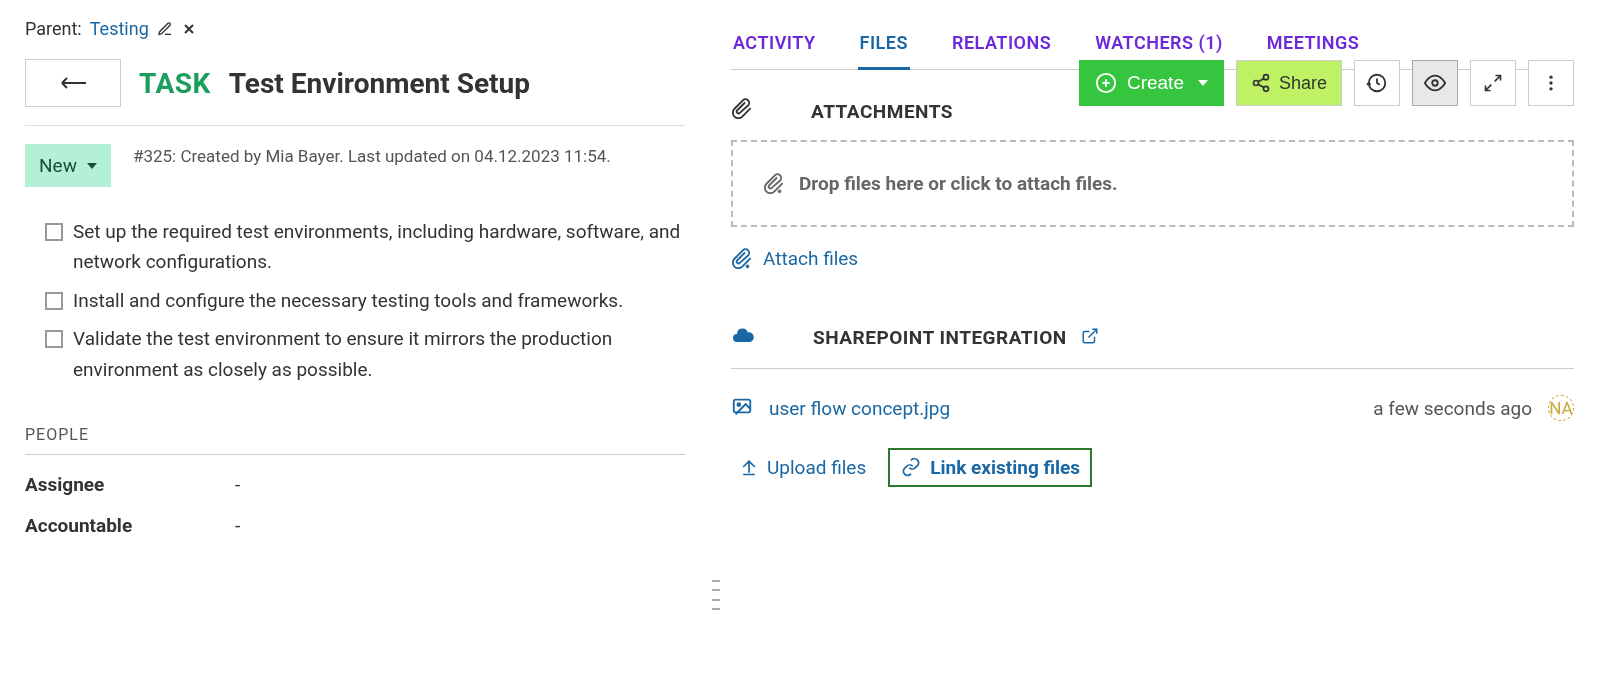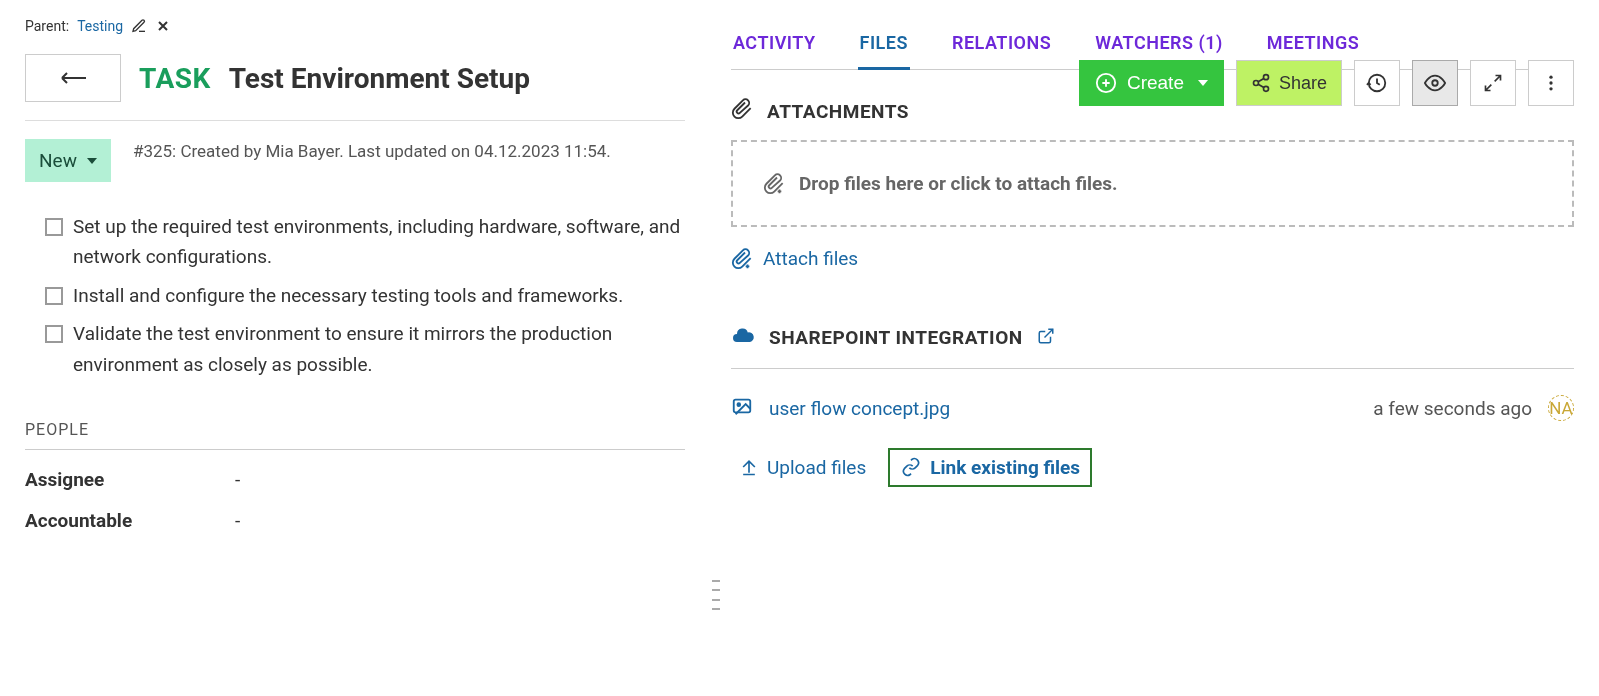--- a/index.html
+++ b/index.html
@@ -2,21 +2,21 @@
 <html><head>
 <meta charset="utf-8">
 <style>
 * { box-sizing: border-box; margin: 0; padding: 0; }
 body { font-family: -apple-system, BlinkMacSystemFont, "Segoe UI", Roboto, sans-serif; font-size: 16px; color: #333; background: #fff; }
 .container { display: flex; width: 1599px; }
 .left-panel { width: 710px; padding: 18px 25px; }
 .right-panel { flex: 1; padding: 18px 25px 0 20px; border-left: 1px solid transparent; }
 
 
-.parent-row { display: flex; align-items: center; gap: 8px; font-size: 14px; margin-bottom: 20px; }
+.parent-row { display: flex; align-items: center; gap: 8px; font-size: 18px; margin-bottom: 20px; }
 .parent-link { color: #1a67a3; text-decoration: none; }
 .edit-icon, .close-icon { cursor: pointer; display: inline-flex; align-items: center; color: #333; }
 
 
 .title-row { display: flex; align-items: center; gap: 18px; margin-bottom: 18px; }
 .back-btn { width: 96px; height: 48px; border: 1px solid #ccc; background: #fff; display: flex; align-items: center; justify-content: center; cursor: pointer; font-size: 24px; }
 .task-label { font-weight: 700; font-size: 28px; color: #1a9e5c; letter-spacing: 0.5px; }
 .task-title { font-weight: 700; font-size: 28px; color: #333; }
 
 
@@ -50,21 +50,21 @@
 .people-label { width: 210px; font-weight: 700; }
 .people-value { color: #333; }
 
 
 .tabs { display: flex; gap: 40px; border-bottom: 1px solid #ccc; margin-bottom: 28px; }
 .tab { padding: 14px 2px; font-size: 18px; font-weight: 600; color: #6d28d9; cursor: pointer; letter-spacing: 0.5px; }
 .tab.active { color: #1a67a3; border-bottom: 3px solid #1a67a3; margin-bottom: -1px; }
 
 
 .sect-head { display: flex; align-items: center; gap: 14px; margin-bottom: 16px; }
-.sect-head-title { font-size: 19px; font-weight: 700; letter-spacing: 0.5px; color: #333; }
+.sect-head-title { font-size: 19px; font-weight: 700; letter-spacing: 0.5px; color: #333; margin-left: 44px; }
 .dropzone { border: 2px dashed #bbb; padding: 30px; text-align: center; color: #666; font-size: 19px; margin-bottom: 20px; cursor: pointer; display: flex; align-items: center; justify-content: flex-start; gap: 14px; font-weight: bold; }
 .link-action { display: inline-flex; align-items: center; gap: 10px; color: #1a67a3; font-size: 19px; cursor: pointer; }
 .link-action svg { color: #1a67a3; }
 
 
 .sharepoint-sect { margin-top: 50px; }
 .file-row { display: flex; align-items: center; gap: 16px; padding: 8px 0; font-size: 19px; }
 .file-row .file-name { color: #1a67a3; cursor: pointer; flex: 1; }
 .file-row .file-time { color: #555; }
 .avatar-badge { width: 26px; height: 26px; border: 1px dashed #c9a735; border-radius: 50%; display: flex; align-items: center; justify-content: center; font-size: 17px; color: #c9a735; }

